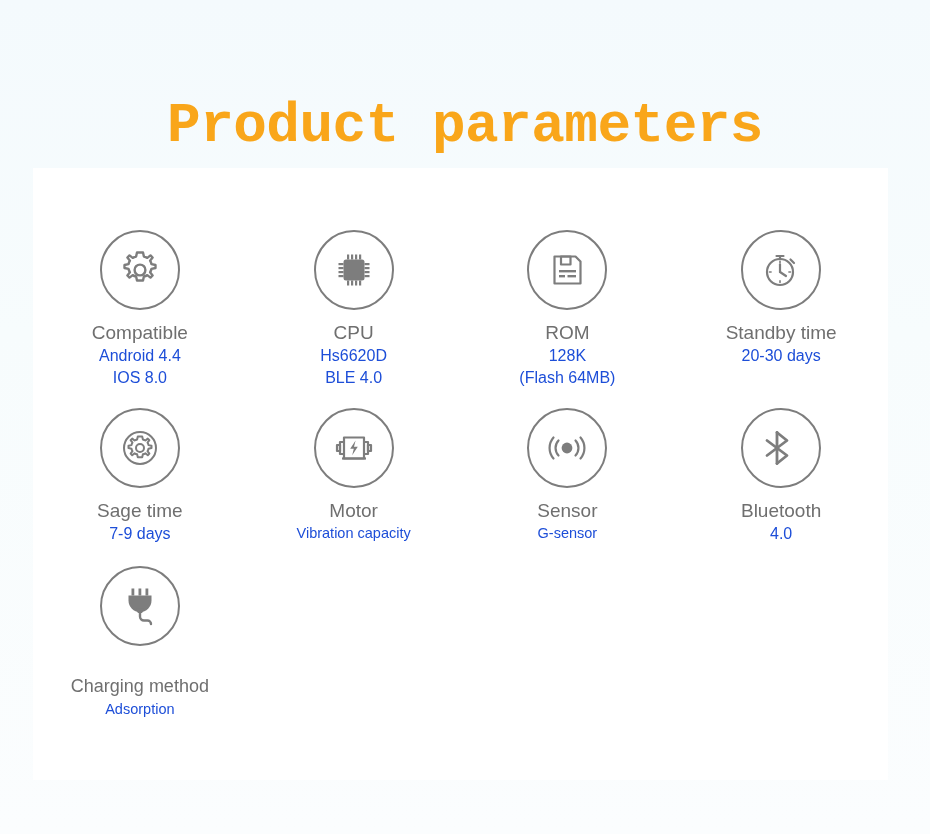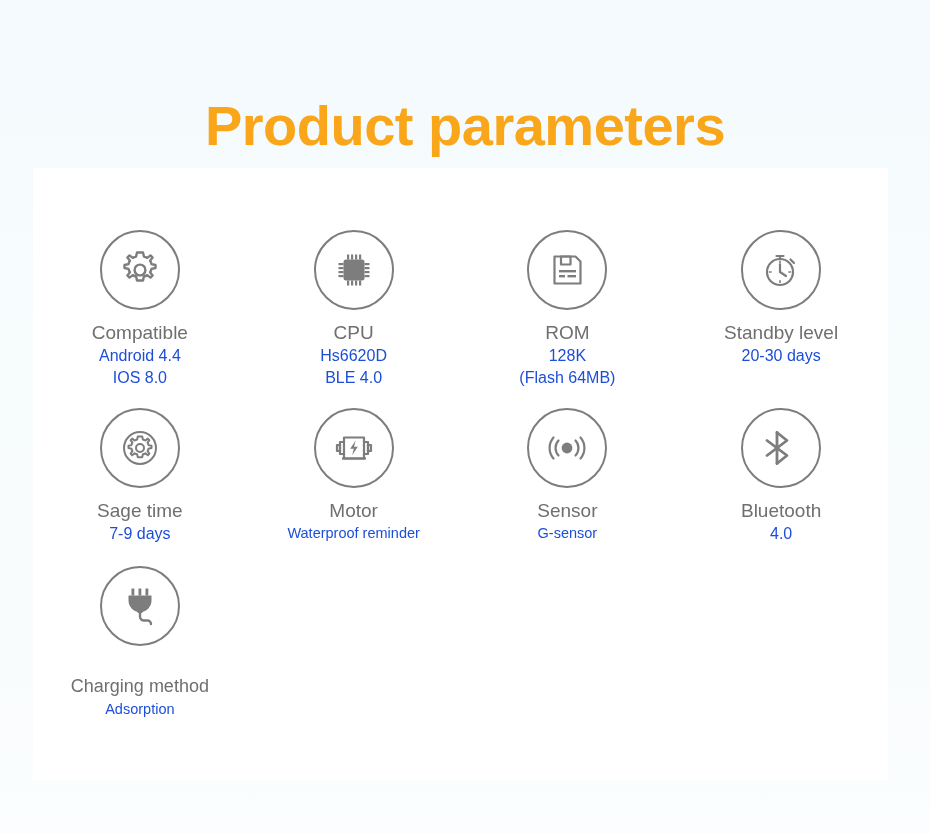--- a/index.html
+++ b/index.html
@@ -21,21 +21,21 @@
   }
   .title-wrap {
     position: absolute;
     left: 0;
     top: 96px;
     width: 930px;
     text-align: center;
   }
   .title {
     display: inline-block;
-    font-family: Liberation Sans, sans-serif;
+    font-family: Liberation Mono, monospace;
     font-weight: bold;
     font-size: 56px;
     line-height: 60px;
     letter-spacing: -0.5px;
     color: #f9a61a;
     white-space: nowrap;
   }
   .card {
     position: absolute;
     left: 33px;
@@ -188,21 +188,21 @@
               <path d="M31.5 11.5 l3.5 3.5"></path>
             </g>
             <g stroke="#7d7d7d" stroke-width="1.6" stroke-linecap="round">
               <path d="M21 13.5 v1.6"></path>
               <path d="M31.5 24 h-1.6"></path>
               <path d="M21 34.5 v-1.6"></path>
               <path d="M10.5 24 h1.6"></path>
             </g>
           </svg>
         </div>
-        <div class="label-main">Standby level</div>
+        <div class="label-main">Standby time</div>
         <div class="label-sub">20-30 days</div>
         <div class="label-sub"></div>
       </div>
 
       <div class="cell">
         <div class="icon-circle">
           <svg width="48" height="48" viewBox="0 0 48 48">
             <g fill="none" stroke="#7d7d7d" stroke-width="2" stroke-linejoin="round">
               <circle cx="24" cy="24" r="16"></circle>
               <path d="M24 12.5 l2.2 0 0.7 3.0 a10.4 10.4 0 0 1 2.5 1.0 l2.4-1.9 1.6 1.6 -1.9 2.4 a10.4 10.4 0 0 1 1.0 2.5 l3.0 0.7 0 2.2 -3.0 0.7 a10.4 10.4 0 0 1 -1.0 2.5 l1.9 2.4 -1.6 1.6 -2.4-1.9 a10.4 10.4 0 0 1 -2.5 1.0 l-0.7 3.0 -2.2 0 -2.2 0 -0.7-3.0 a10.4 10.4 0 0 1 -2.5-1.0 l-2.4 1.9 -1.6-1.6 1.9-2.4 a10.4 10.4 0 0 1 -1.0-2.5 l-3.0-0.7 0-2.2 3.0-0.7 a10.4 10.4 0 0 1 1.0-2.5 l-1.9-2.4 1.6-1.6 2.4 1.9 a10.4 10.4 0 0 1 2.5-1.0 l0.7-3.0 z"></path>
@@ -223,21 +223,21 @@
               <path d="M13 17 h-4 v12 h4"></path>
               <path d="M33 17 h4 v12 h-4"></path>
               <path d="M6 20 h3 v6 h-3 z"></path>
               <path d="M40 20 h-3 v6 h3 z"></path>
               <path d="M11 33.5 h24"></path>
             </g>
             <path d="M24.6 15.5 l-5.4 8.2 h3.6 l-1.6 6.5 5.6-8.5 h-3.8 z" fill="#7d7d7d"></path>
           </svg>
         </div>
         <div class="label-main">Motor</div>
-        <div class="label-sub small">Waterproof reminder</div>
+        <div class="label-sub small">Vibration capacity</div>
         <div class="label-sub"></div>
       </div>
 
 
       <div class="cell">
         <div class="icon-circle">
           <svg width="44" height="44" viewBox="0 0 44 44">
             <circle cx="22" cy="22" r="5.4" fill="#7d7d7d"></circle>
             <g fill="none" stroke="#7d7d7d" stroke-width="2.2" stroke-linecap="round">
               <path d="M13.5 14.5 a11 11 0 0 0 0 15"></path>

